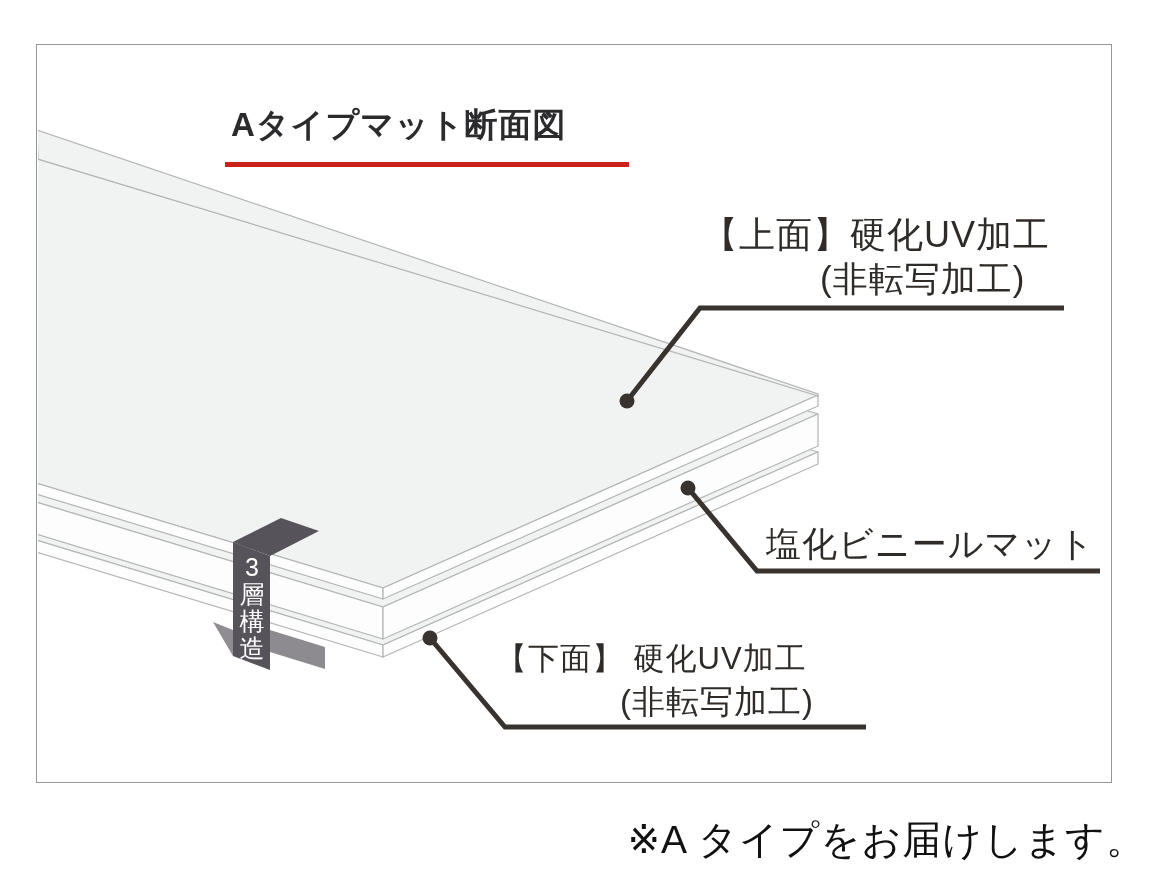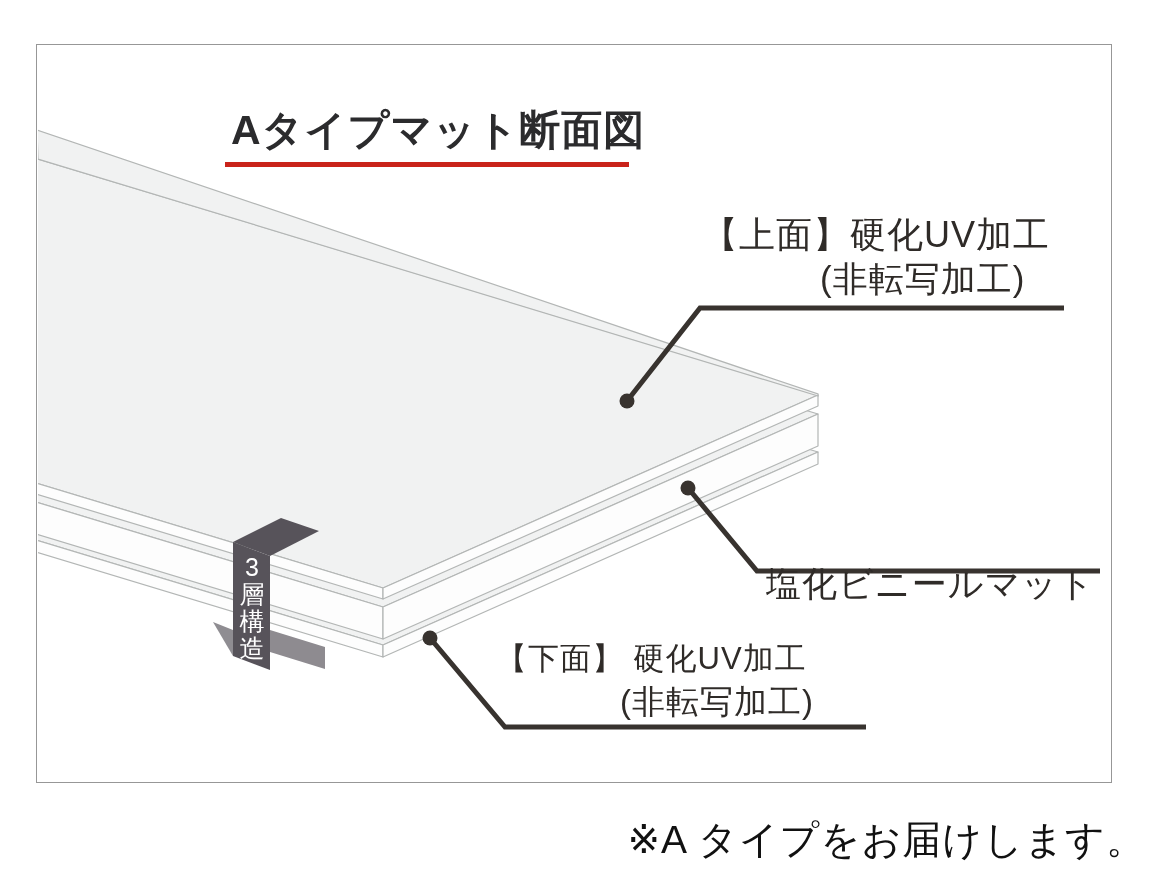--- a/index.html
+++ b/index.html
@@ -12,30 +12,30 @@
     font-family:"Liberation Sans","DejaVu Sans",sans-serif;
     -webkit-font-smoothing:antialiased;
   }
   .frame{
     position:absolute;left:36px;top:44px;width:1074px;height:737px;
     border:1.5px solid var(--frame);background:#fff;
   }
   #diagram-svg{position:absolute;left:0;top:0;width:1154px;height:892px;}
   .txt{position:absolute;white-space:nowrap;color:var(--label);}
   .title{
-    left:231px;top:103px;font-size:41px;font-weight:bold;color:var(--title);
+    left:231px;top:103px;font-size:33px;font-weight:bold;color:var(--title);
     letter-spacing:1px;
   }
   .title-underline{
     position:absolute;left:225px;top:162px;width:404px;height:5px;
     background:var(--red);
   }
   .lbl-top-1{left:702px;top:211px;font-size:36px;letter-spacing:1px;}
   .lbl-top-2{left:820px;top:256px;font-size:35px;letter-spacing:1px;}
-  .lbl-mid-1{left:766px;top:521px;font-size:35px;letter-spacing:1px;margin-top:40px;}
+  .lbl-mid-1{left:766px;top:521px;font-size:35px;letter-spacing:1px;}
   .lbl-bot-1{left:496px;top:638px;font-size:31px;letter-spacing:1px;}
   .lbl-bot-2{left:620px;top:680px;font-size:33px;letter-spacing:1px;}
   .note{
     left:0;top:813px;width:1146px;text-align:right;font-size:39px;
     color:var(--note);letter-spacing:1px;
   }
 </style>
 </head>
 <body>
 

